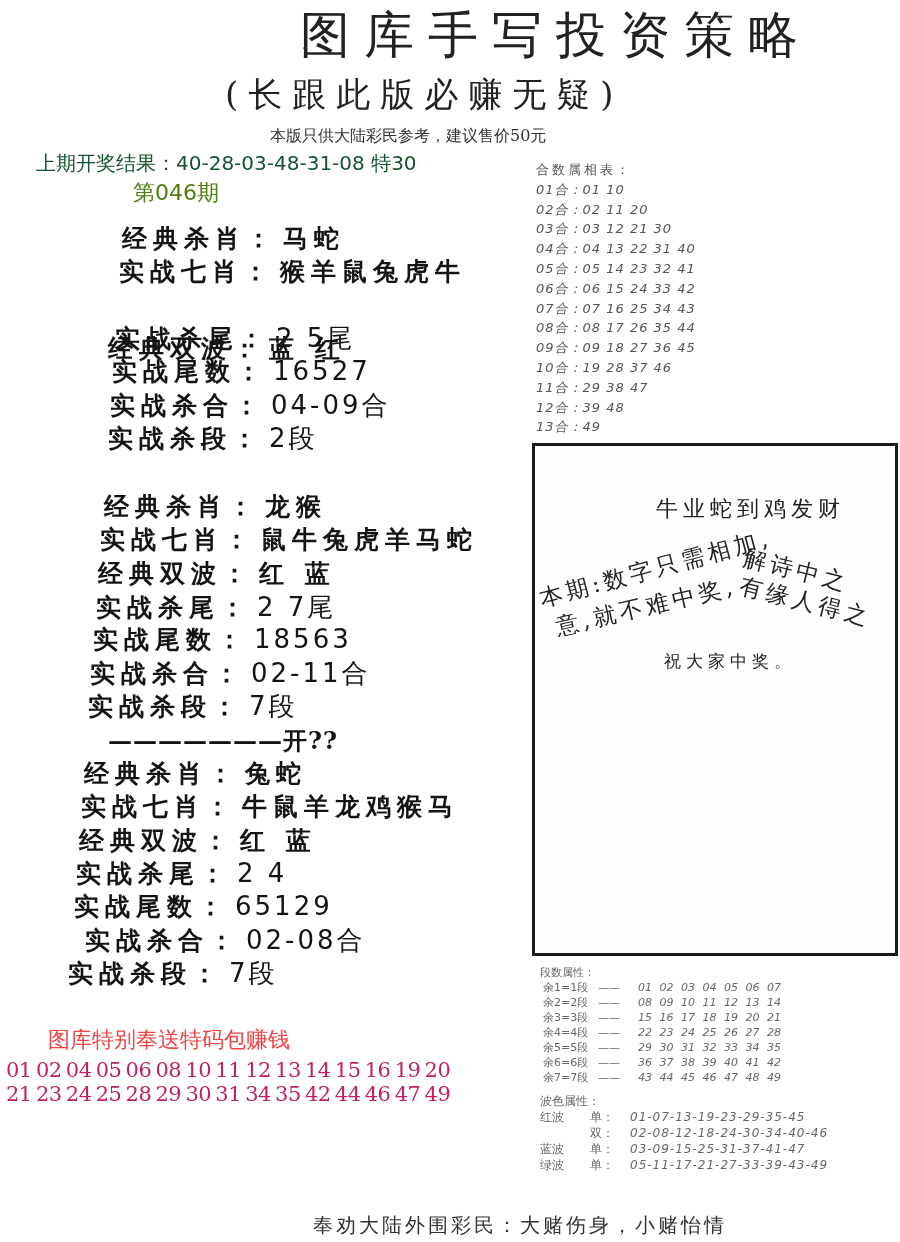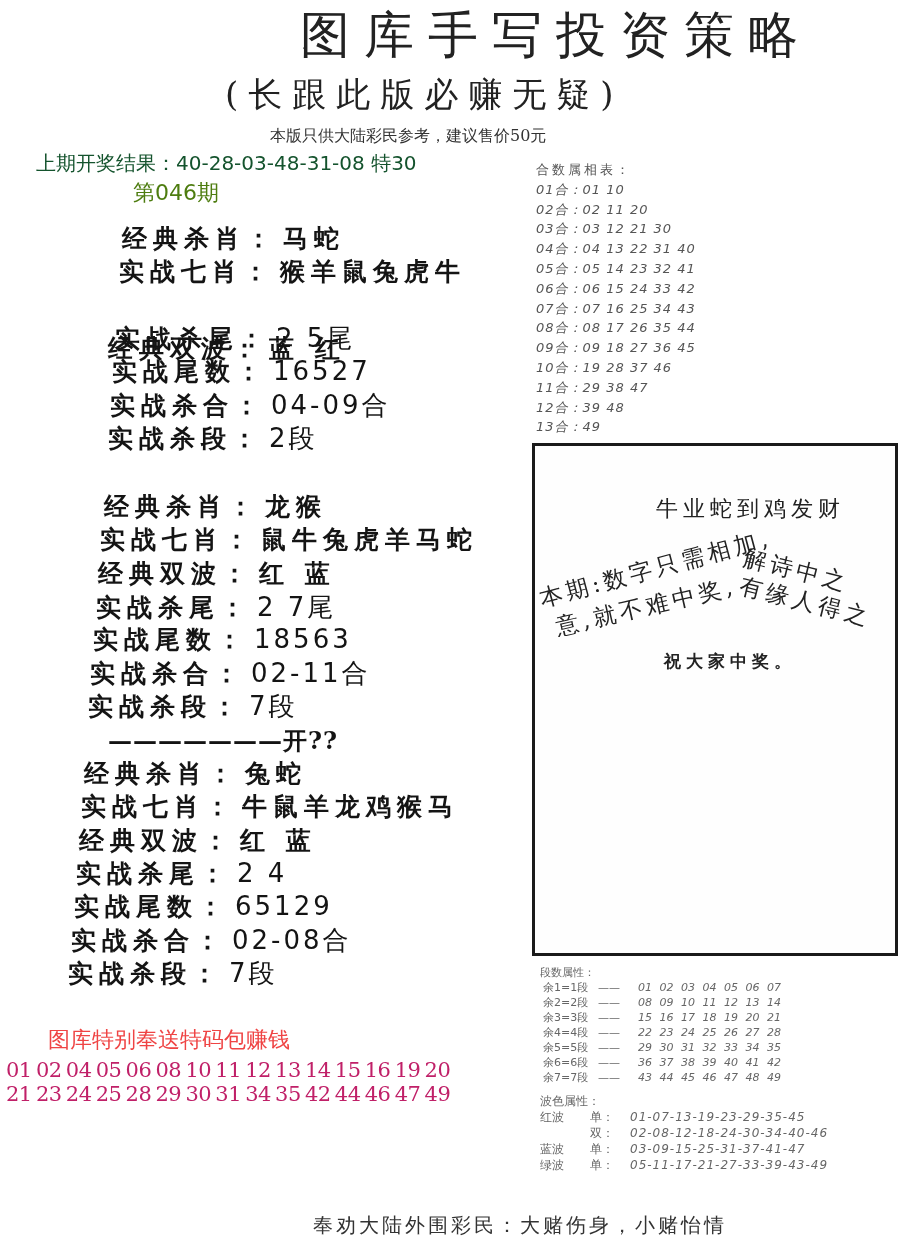--- a/index.html
+++ b/index.html
@@ -23,21 +23,21 @@
     .divider { left: 108px; top: 725px; font-size: 24px; font-weight: bold; letter-spacing: 1px; color: #141414; }
 
     .side-table { left: 536px; top: 160px; font-size: 13px; color: #555; font-style: italic; font-family: "DejaVu Sans", sans-serif; }
     .side-table .row { height: 19.8px; line-height: 19.8px; letter-spacing: 1px; }
     .side-table .head { font-style: normal; letter-spacing: 3px; }
 
     .box { left: 532px; top: 443px; width: 366px; height: 513px; border: 3px solid #1a1a1a; background: #fefefe; }
     .box-l1 { left: 656px; top: 494px; font-size: 22px; letter-spacing: 5px; color: #222; }
     .box-poem { left: 528px; top: 540px; width: 380px; height: 110px; }
     .poem-line { position: absolute; white-space: nowrap; font-size: 23px; color: #222; letter-spacing: 4px; transform-origin: left center; }
-    .box-wish { left: 664px; top: 650px; font-size: 17px; font-weight: bold; letter-spacing: 5px; color: #222; }
+    .box-wish { left: 664px; top: 650px; font-size: 17px; font-weight: normal; letter-spacing: 5px; color: #222; }
 
     .seg-table { left: 540px; top: 965px; font-size: 11px; color: #666; font-family: "DejaVu Sans", sans-serif; }
     .seg-table .row { height: 15px; line-height: 15px; }
     .seg-table .key { display: inline-block; width: 58px; padding-left: 3px; }
     .seg-table .sep { display: inline-block; width: 40px; }
     .seg-table .nums { display: inline-block; font-style: italic; word-spacing: 4px; }
 
     .wave-table { left: 540px; top: 1093px; font-size: 12px; color: #666; font-family: "DejaVu Sans", sans-serif; }
     .wave-table .row { height: 16px; line-height: 16px; }
     .wave-table .grp { display: inline-block; width: 50px; }
@@ -81,21 +81,21 @@
 </div>
 
 <div class="abs divider">———————开??</div>
 
 <div>
   <div class="pred-row" style="left:84px;top:757px;"><span class="lbl">经典杀肖：</span><span class="val">兔蛇</span></div>
   <div class="pred-row" style="left:81px;top:790px;"><span class="lbl">实战七肖：</span><span class="val">牛鼠羊龙鸡猴马</span></div>
   <div class="pred-row" style="left:79px;top:824px;"><span class="lbl">经典双波：</span><span class="val">红 蓝</span></div>
   <div class="pred-row" style="left:76px;top:857px;"><span class="lbl">实战杀尾：</span><span class="val num">2 4</span></div>
   <div class="pred-row" style="left:74px;top:890px;"><span class="lbl">实战尾数：</span><span class="val num">65129</span></div>
-  <div class="pred-row" style="left:71px;top:923px;"><span class="lbl">实战杀合：</span><span class="val num">02-08合</span></div>
+  <div class="pred-row" style="left:85px;top:923px;"><span class="lbl">实战杀合：</span><span class="val num">02-08合</span></div>
   <div class="pred-row" style="left:68px;top:956px;"><span class="lbl">实战杀段：</span><span class="val num">7段</span></div>
 </div>
 
 <div class="abs side-table">
   <div class="row head">合数属相表：</div>
   <div class="row"><span>01合</span>：<span>01 10</span></div>
   <div class="row"><span>02合</span>：<span>02 11 20</span></div>
   <div class="row"><span>03合</span>：<span>03 12 21 30</span></div>
   <div class="row"><span>04合</span>：<span>04 13 22 31 40</span></div>
   <div class="row"><span>05合</span>：<span>05 14 23 32 41</span></div>

